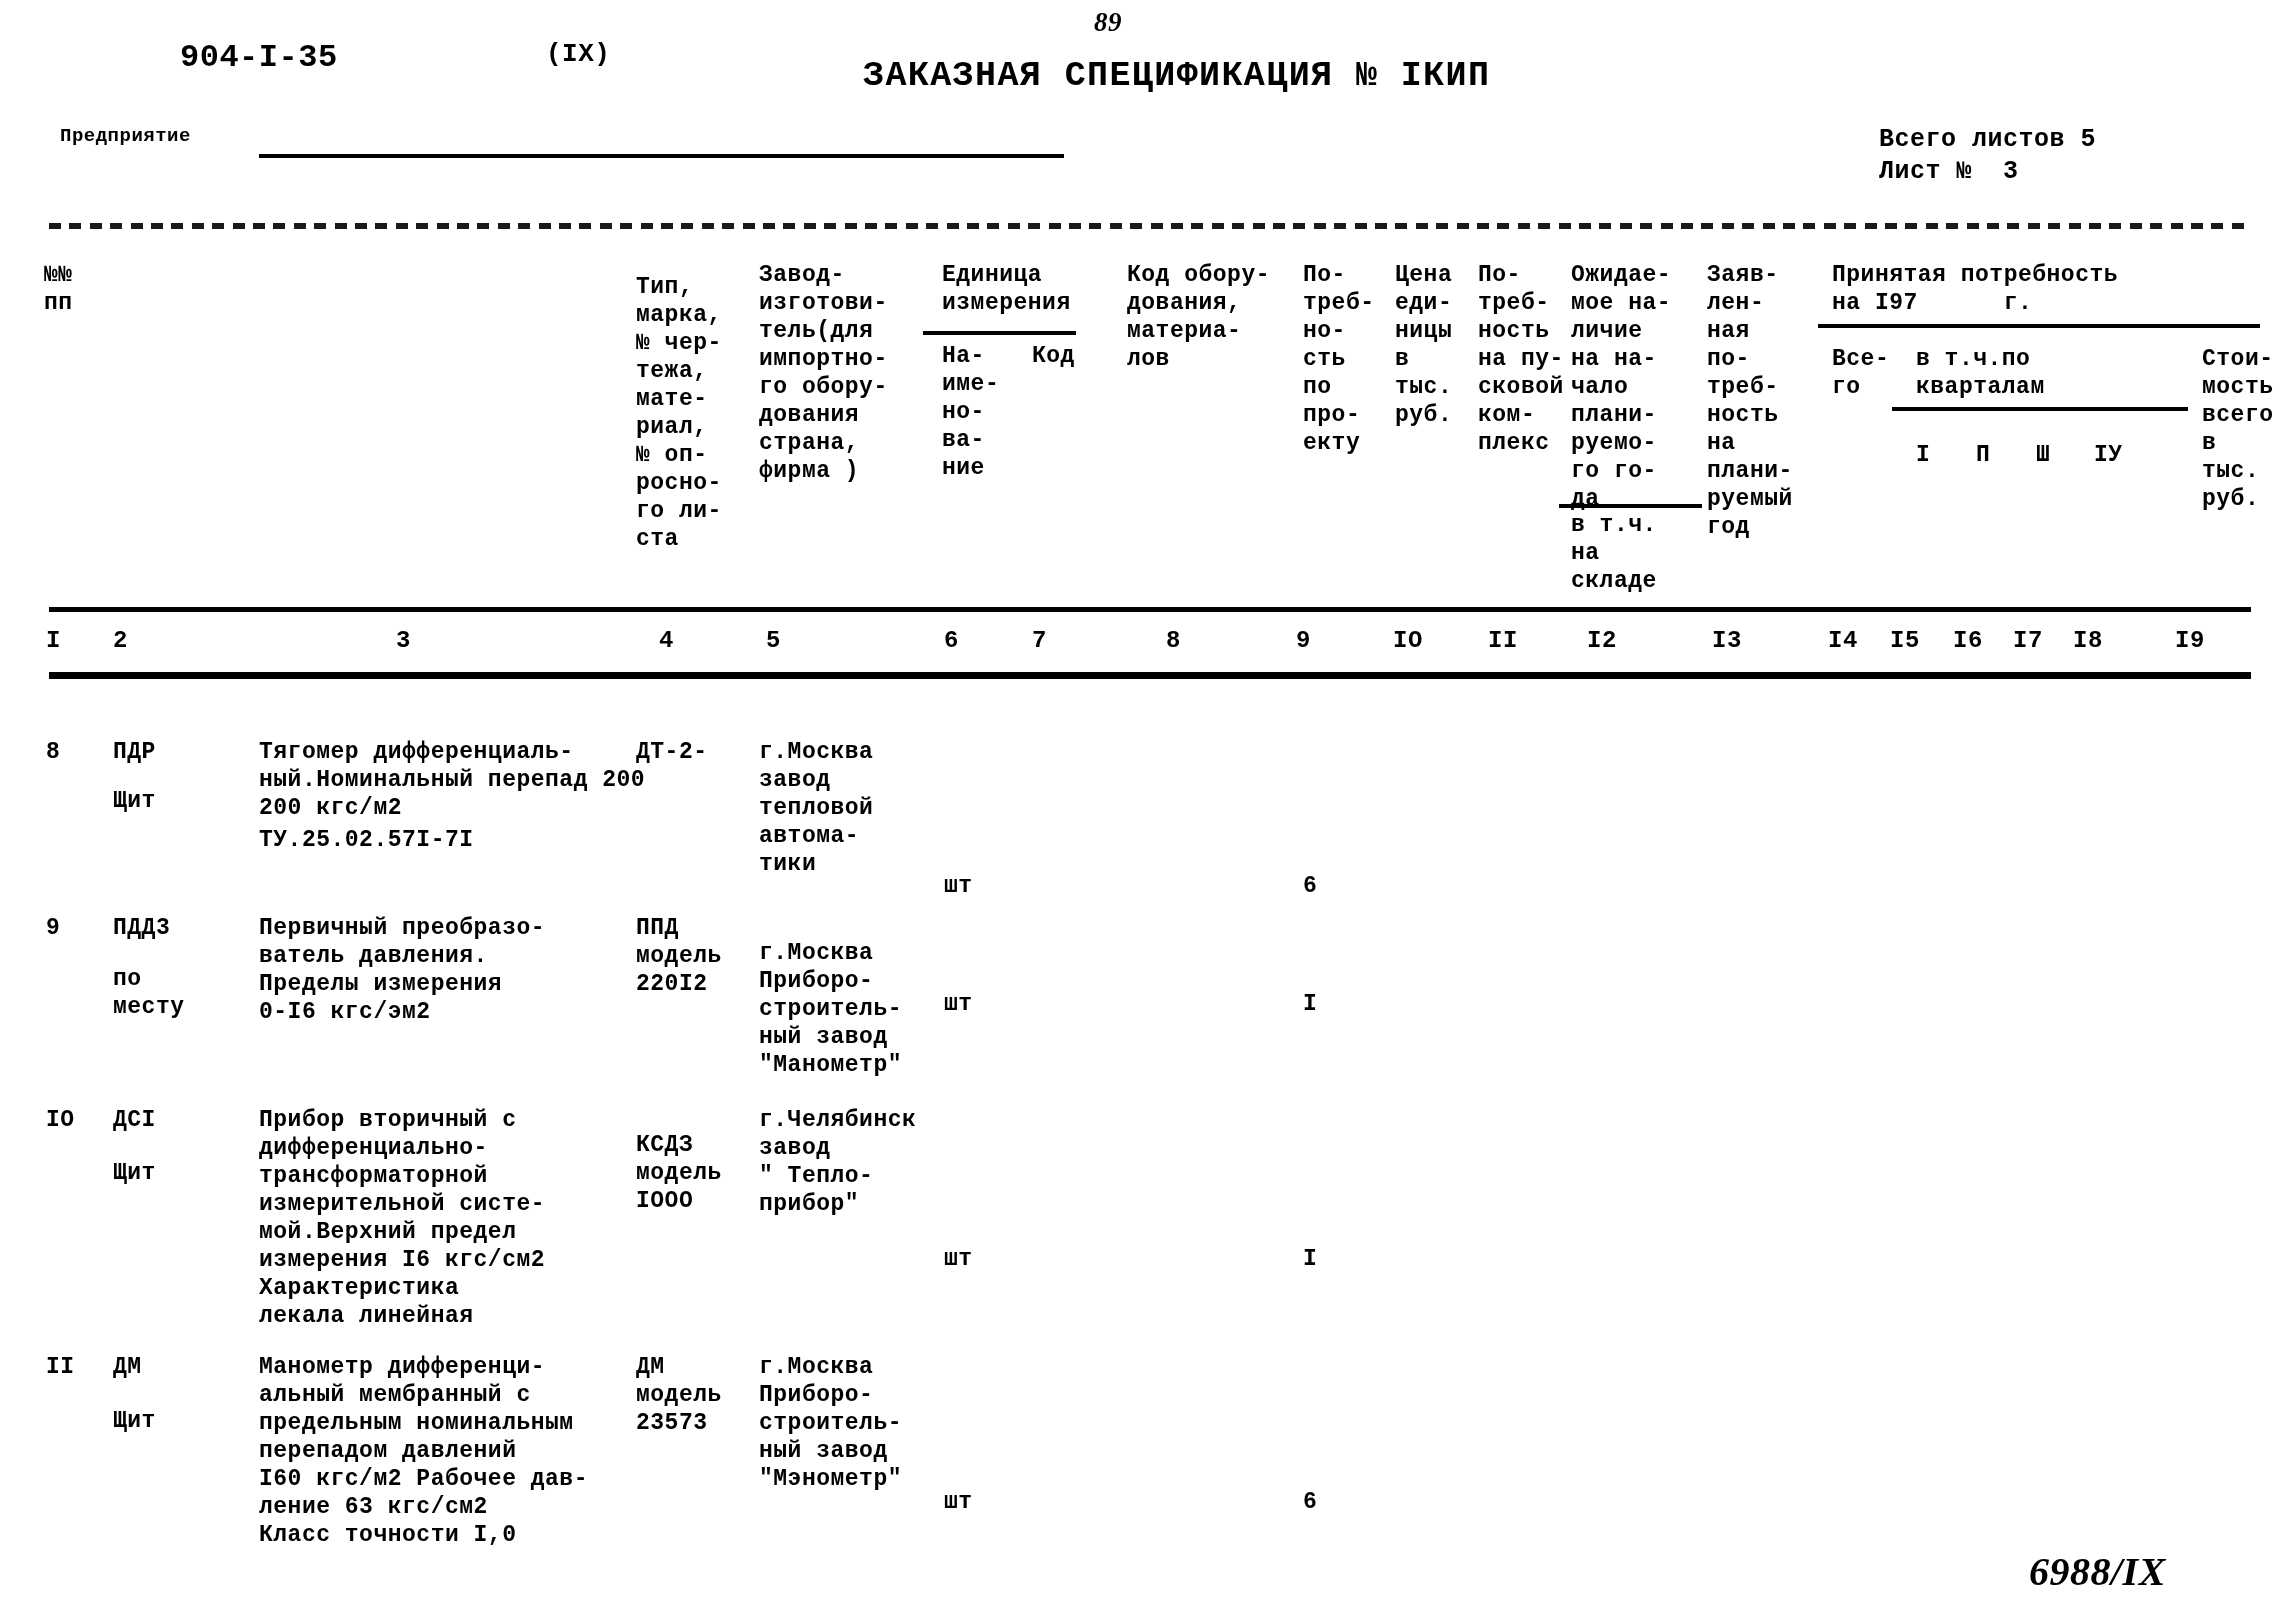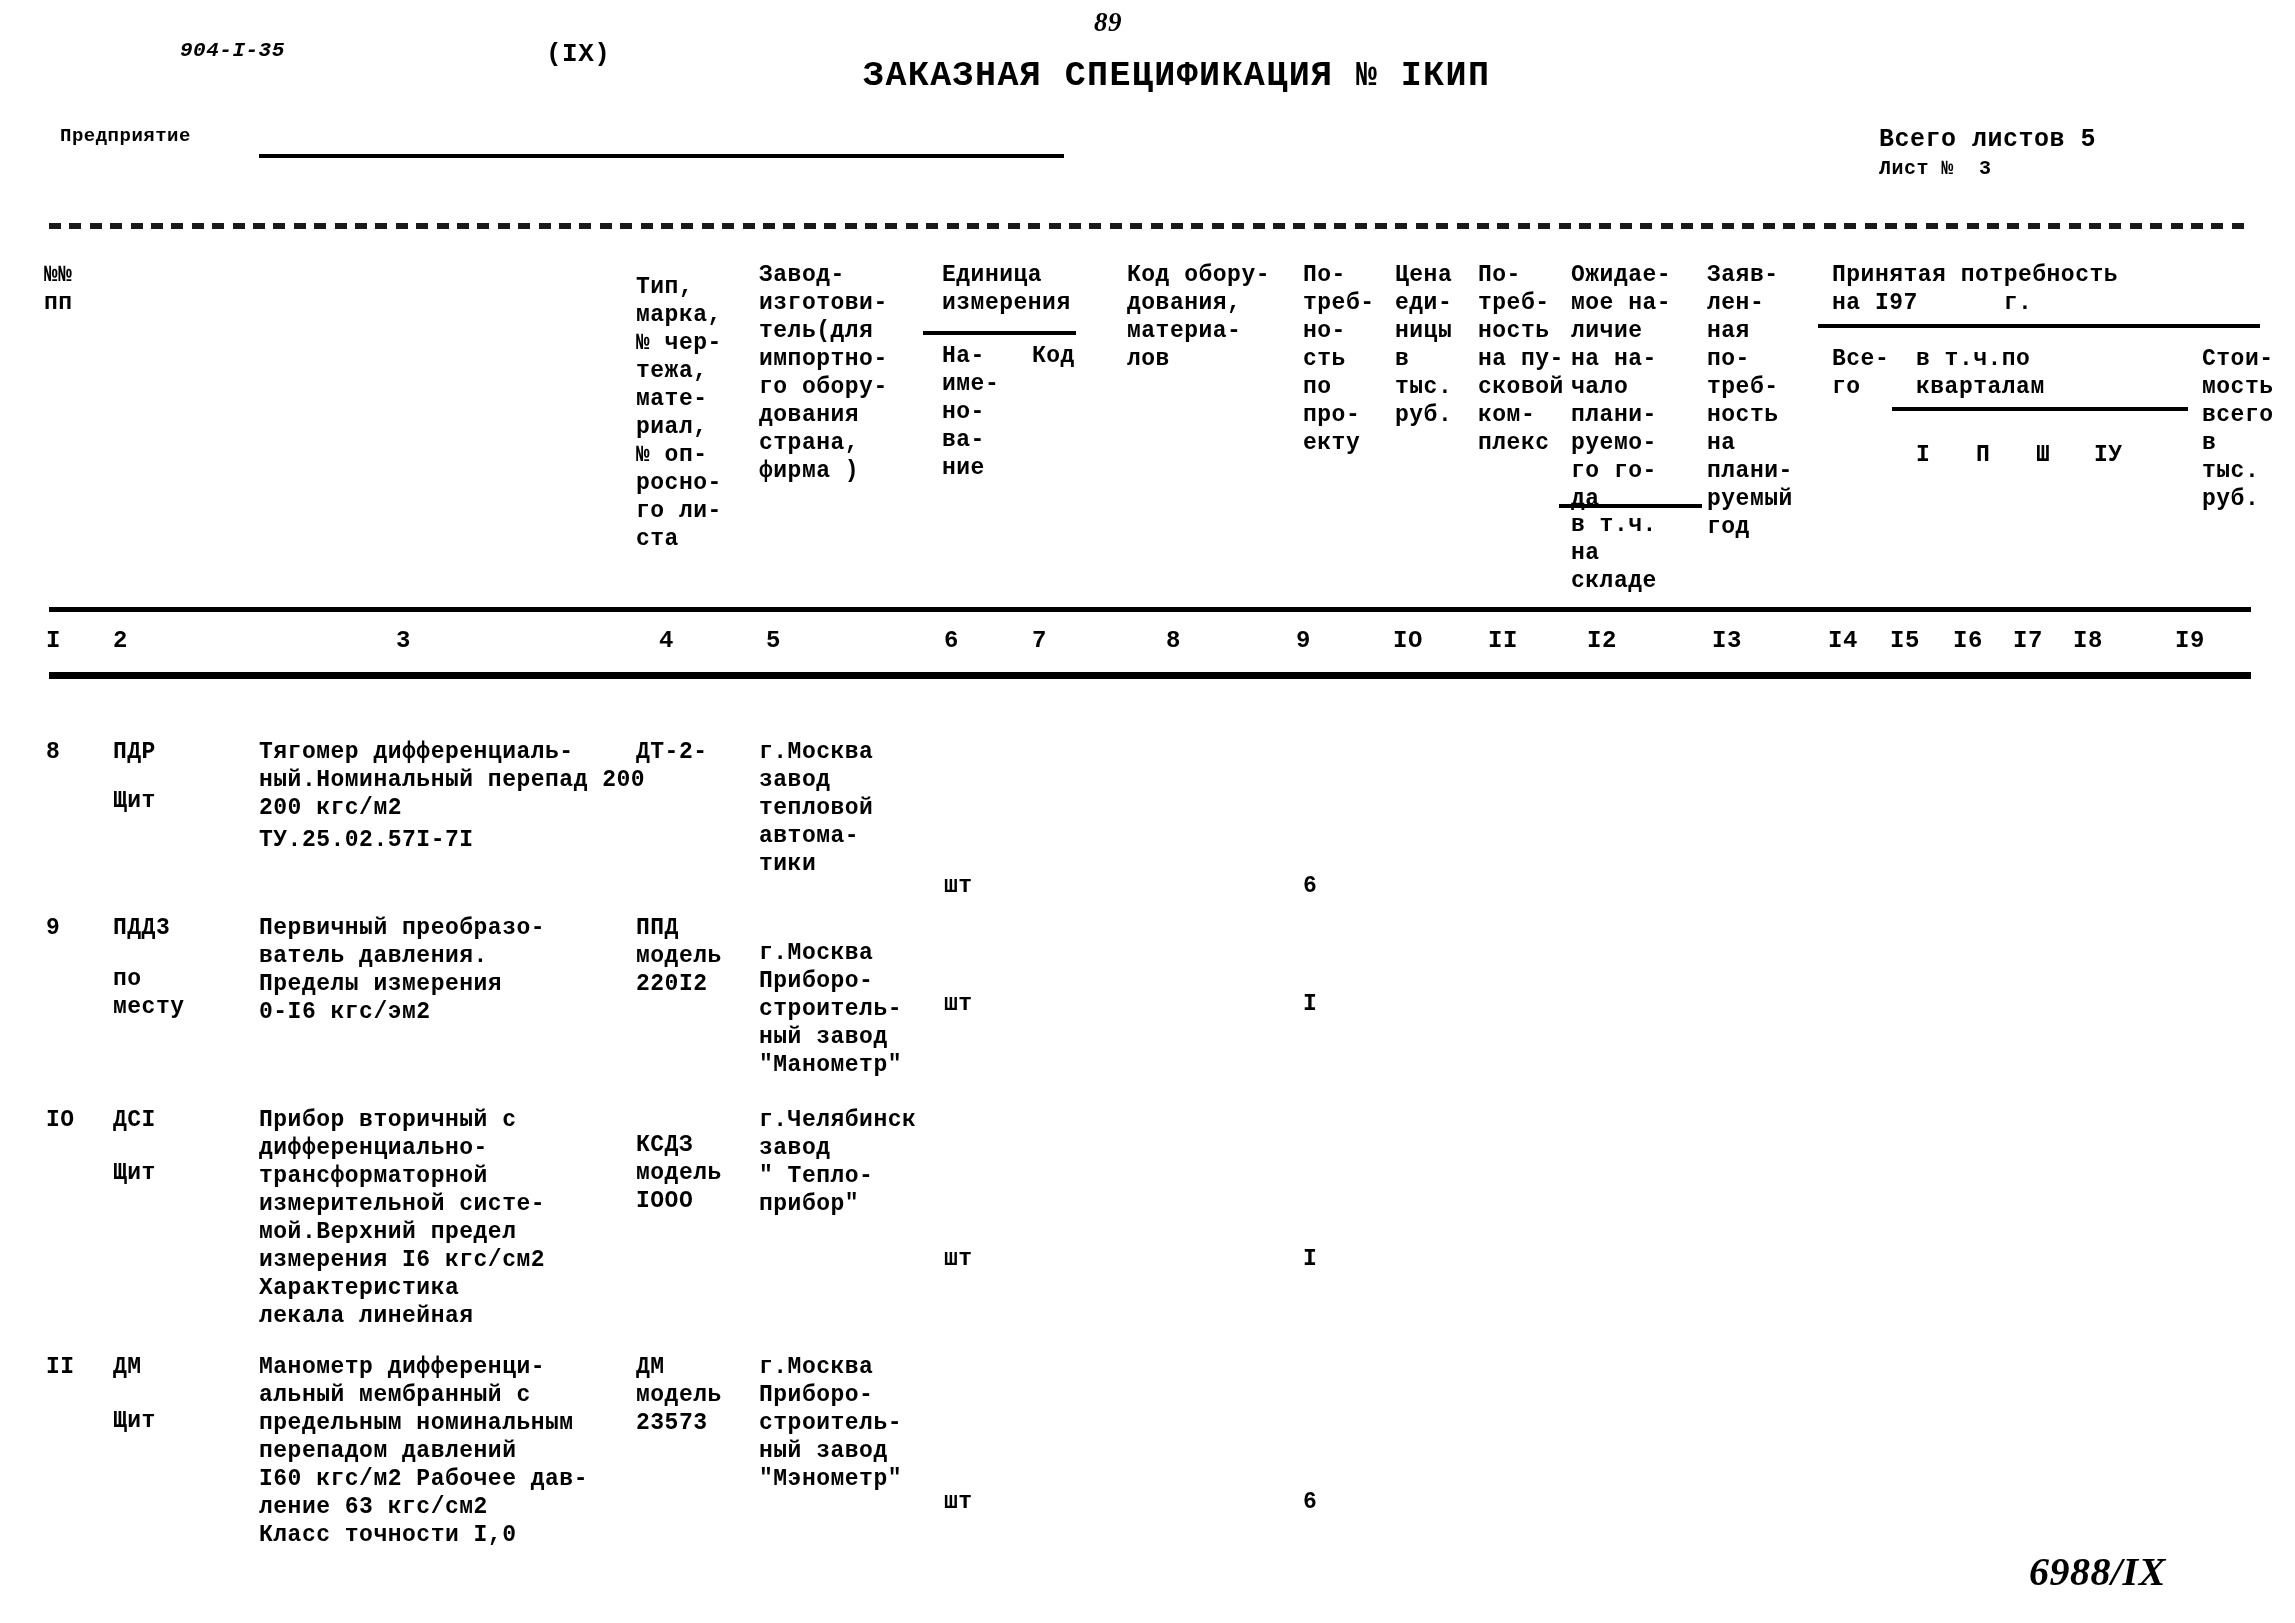--- a/index.html
+++ b/index.html
@@ -8,32 +8,32 @@
     width:2295px;height:1623px;position:relative;
     font-family:"Liberation Mono","DejaVu Sans Mono",monospace;
     color:#000;
     -webkit-font-smoothing:none;
   }
   .pg{position:absolute;inset:0;}
   .t{position:absolute;white-space:pre;font-weight:700;letter-spacing:0.5px;}
   .hw{font-family:"Liberation Serif","DejaVu Serif",serif;font-style:italic;font-weight:700;}
 
   
-  #doc-code{left:180px;top:39px;font-size:21px;font-style:italic;}
+  #doc-code{left:180px;top:39px;font-size:32px;}
   #section-code{left:546px;top:39px;font-size:26px;}
   #page-no{left:1094px;top:7px;font-size:27px;}
   #spec-title{left:863px;top:56px;font-size:35px;letter-spacing:1.4px;}
 
   
   #enterprise-label{left:60px;top:125px;font-size:19px;}
   #enterprise-rule{position:absolute;left:259px;top:154px;width:805px;height:4.2px;
       background:repeating-linear-gradient(90deg,#000 0 7.4px,#000 7.4px 10.2px);}
   #object-line{left:60px;top:171px;font-size:25px;}
   #sheets-total{left:1879px;top:125px;font-size:25px;}
-  #sheet-no{left:1879px;top:157px;font-size:20px;}
+  #sheet-no{left:1879px;top:157px;font-size:25px;}
 
   
   .dash-rule{position:absolute;height:5.6px;
       background:repeating-linear-gradient(90deg,#1a1a1a 0 12px,transparent 12px 20.4px);}
   #rule-top{left:49px;top:223px;width:2202px;}
 
   .solid-rule{position:absolute;background:#000;}
   #rule-underhdr{left:49px;top:607px;width:2202px;height:5.1px;}
   #rule-undernum{left:49px;top:672px;width:2202px;height:6.5px;}
 

